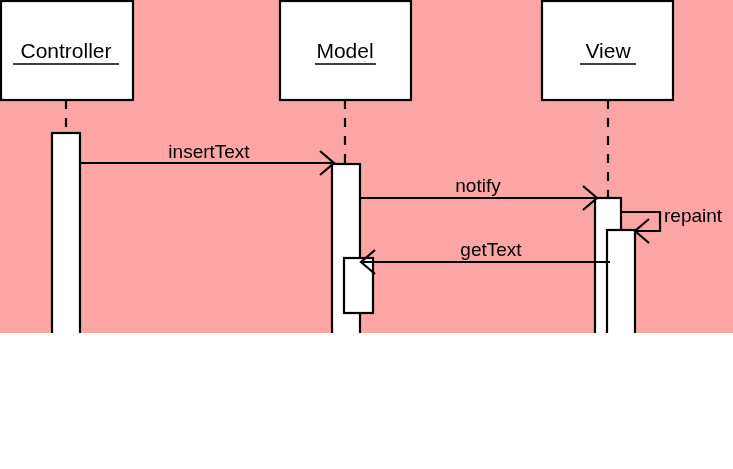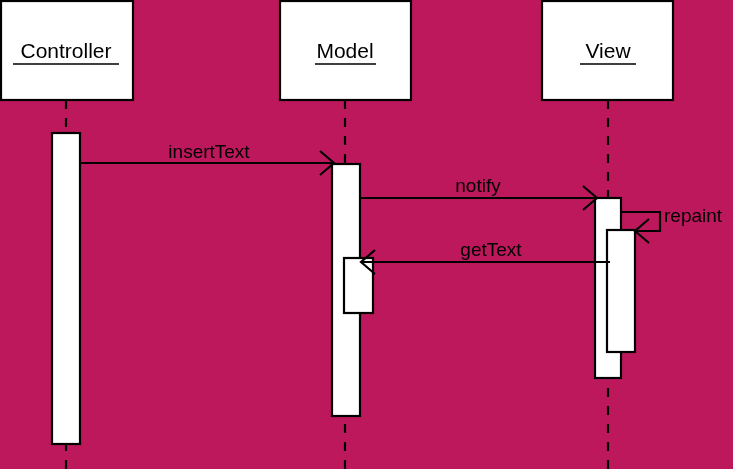--- a/index.html
+++ b/index.html
@@ -7,22 +7,22 @@
     margin: 0;
     padding: 0;
     background: #ffffff;
   }
   body {
     font-family: "Liberation Sans", sans-serif;
   }
   #diagram-root {
     position: relative;
     width: 733px;
-    height: 469px;
-    background: #be185d;
+    height: 333px;
+    background: #fca5a5;
     overflow: hidden;
   }
   #diagram-svg {
     display: block;
     position: absolute;
     top: 0;
     left: 0;
   }
   .lifeline-box {
     fill: #ffffff;

